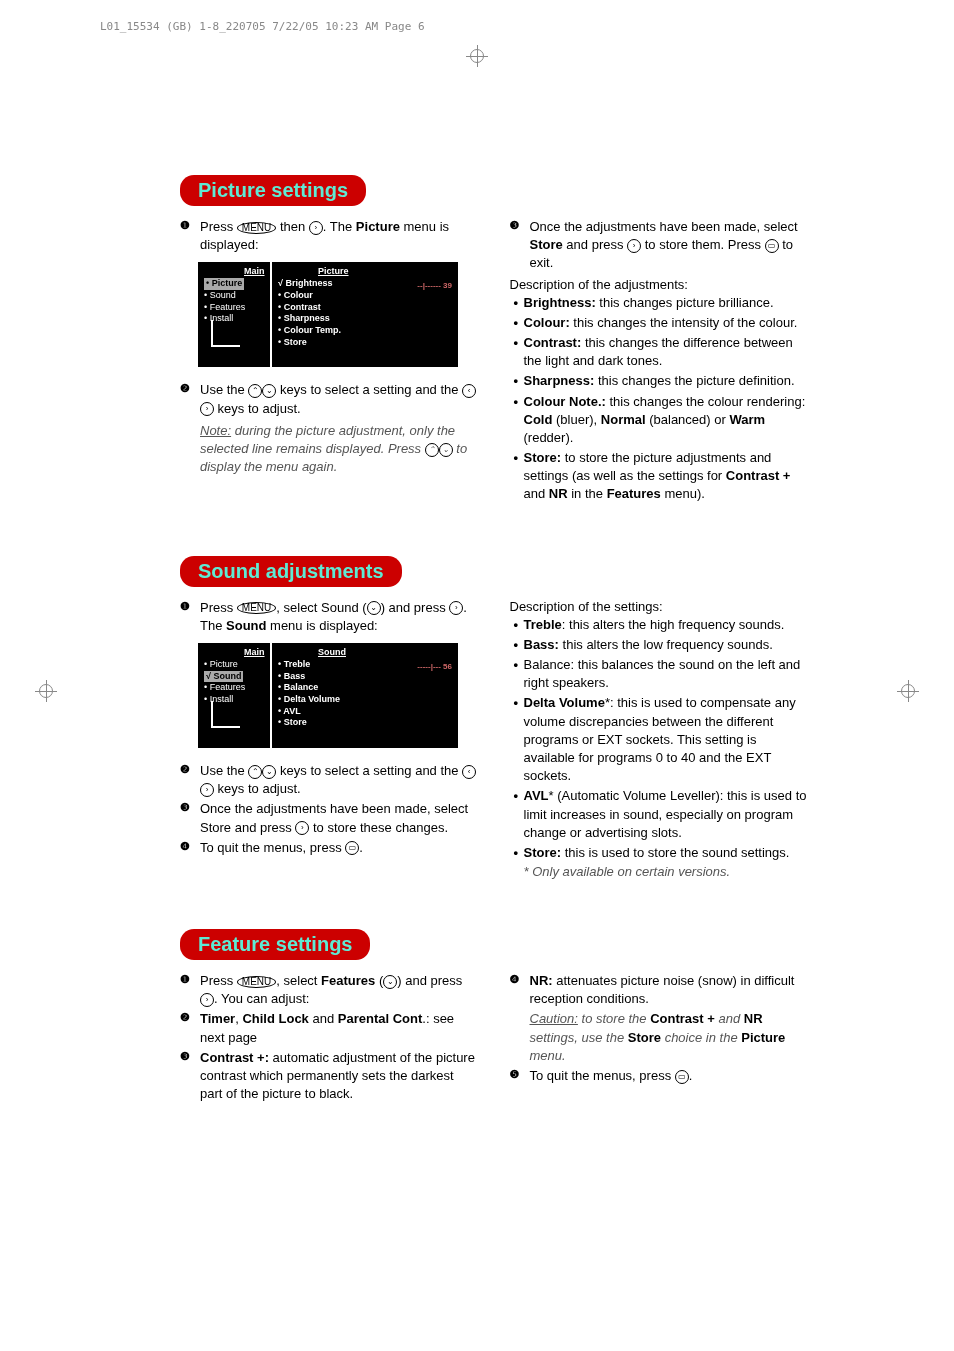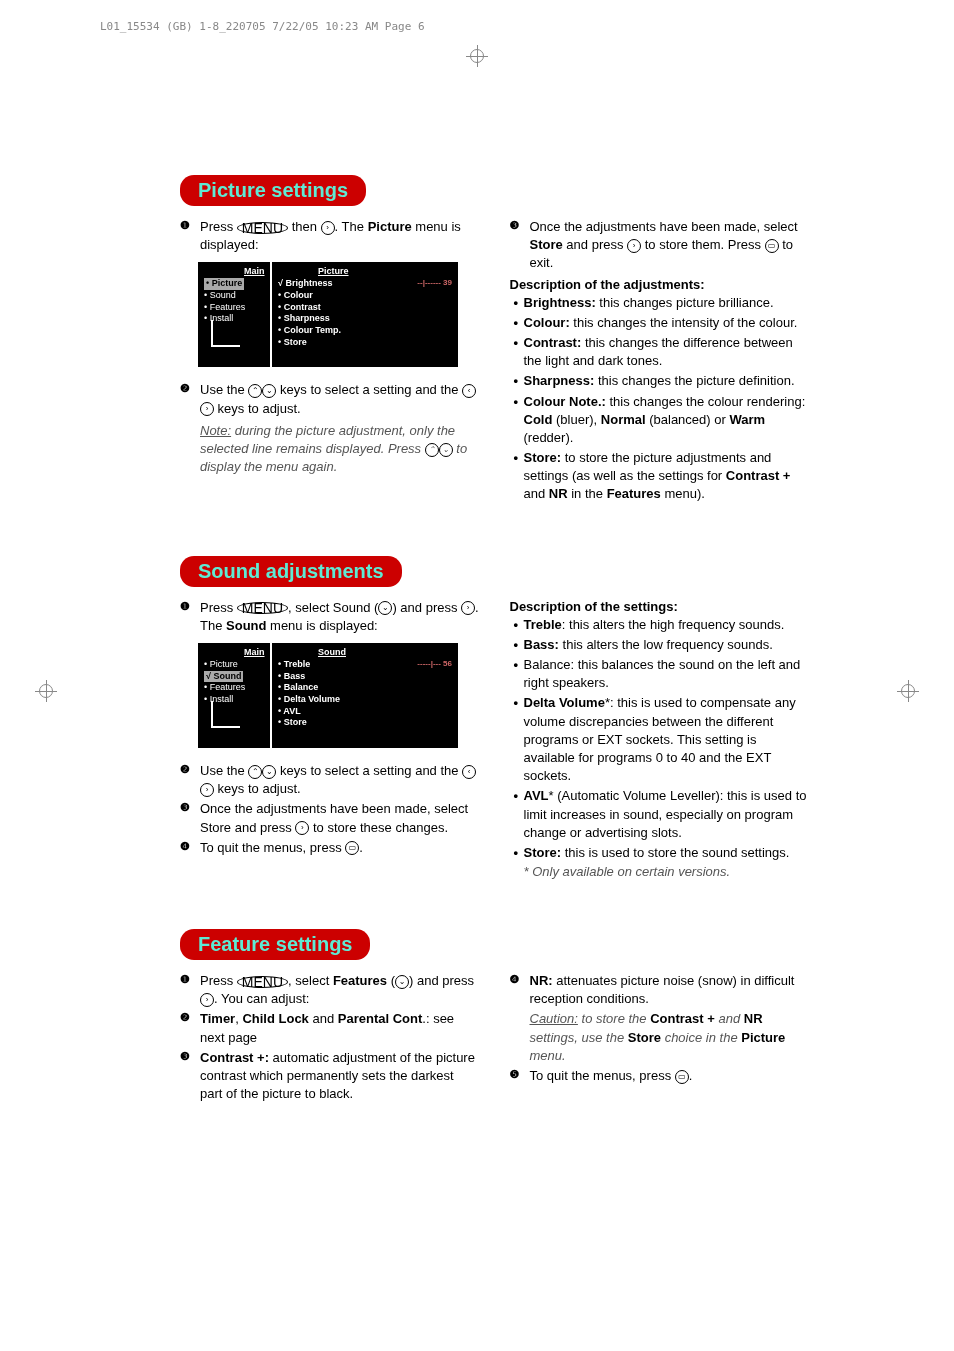--- a/index.html
+++ b/index.html
@@ -16,34 +16,34 @@
     .reg-cross span { position: absolute; width: 14px; height: 14px; border: 1px solid #888; border-radius: 50%; top: 4px; left: 4px; }
     .page { padding: 175px 145px 50px 180px; position: relative; }
     .section { margin-bottom: 50px; }
     .section-title { display: inline-block; background: #c00; color: #5eead4; padding: 4px 18px; border-radius: 14px; font-size: 20px; font-weight: bold; margin-bottom: 12px; }
     .columns { display: flex; gap: 30px; }
     .col { flex: 1; min-width: 0; }
     .step-line { display: flex; align-items: flex-start; gap: 6px; margin-bottom: 4px; line-height: 1.4; }
     .step-line.tight { margin-bottom: 2px; }
     .step-num { font-weight: bold; font-size: 11px; min-width: 14px; flex-shrink: 0; }
     .step-content { flex: 1; }
-    .key-oval { display: inline-block; border: 1px solid #000; border-radius: 50%; padding: 0 4px; font-size: 14px; vertical-align: middle; min-width: 14px; height: 12px; line-height: 10px; text-align: center; }
+    .key-oval { display: inline-block; border: 1px solid #000; border-radius: 50%; padding: 0 4px; font-size: 10px; vertical-align: middle; min-width: 14px; height: 12px; line-height: 10px; text-align: center; }
     .key-round { display: inline-block; border: 1px solid #000; border-radius: 50%; width: 14px; height: 14px; font-size: 8px; vertical-align: middle; line-height: 12px; text-align: center; }
     .osd { background: #000; color: #fff; display: flex; width: 260px; height: 105px; margin: 8px 0 14px 18px; font-size: 9px; font-family: Arial, sans-serif; }
     .osd-left { width: 72px; padding: 4px 4px 4px 6px; position: relative; }
     .osd-right { flex: 1; padding: 4px 6px; border-left: 2px solid #fff; }
     .osd-title { text-decoration: underline; font-weight: bold; margin-bottom: 2px; padding-left: 40px; }
     .osd-item { margin-bottom: 0; line-height: 1.3; }
     .osd-item.hl { background: #aaa; color: #000; padding: 0 2px; font-weight: bold; display: inline-block; }
     .osd-item.bold { font-weight: bold; }
     .osd-arrow { position: absolute; left: 12px; bottom: 12px; }
-    .osd-slider-row { display: flex; justify-content: space-between; align-items: flex-start; }
+    .osd-slider-row { display: flex; justify-content: space-between; align-items: flex-end; }
     .osd-slider { color: #c66; font-weight: bold; letter-spacing: 0; font-size: 8px; }
     .note-italic { font-style: italic; color: #555; }
-    .desc-heading { font-weight: bold; margin-bottom: 2px; }
+    .desc-heading { font-weight: normal; margin-bottom: 2px; }
     .bullet-list { padding-left: 14px; }
     .bullet-list li { margin-bottom: 2px; line-height: 1.4; list-style: none; position: relative; }
     .bullet-list li::before { content: '•'; position: absolute; left: -10px; font-weight: bold; }
     .page-number { position: absolute; bottom: -150px; left: 0; font-weight: bold; }
     b { font-weight: bold; }
   </style>
 </head>
 <body>
 
 <div class="header-info">L01_15534 (GB) 1-8_220705  7/22/05  10:23 AM  Page 6</div>

